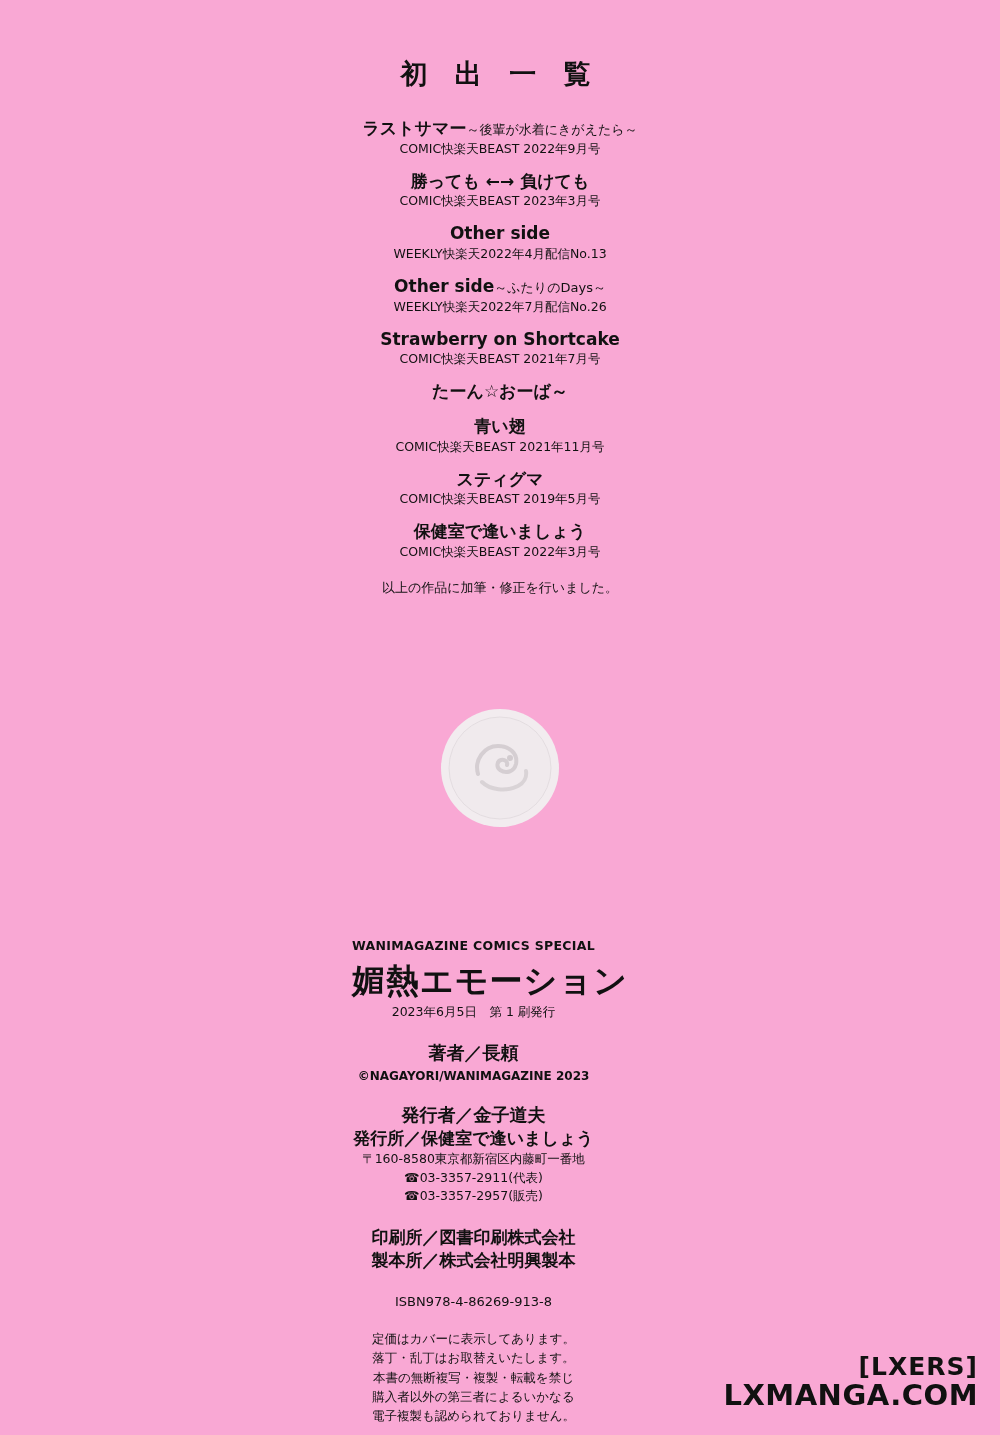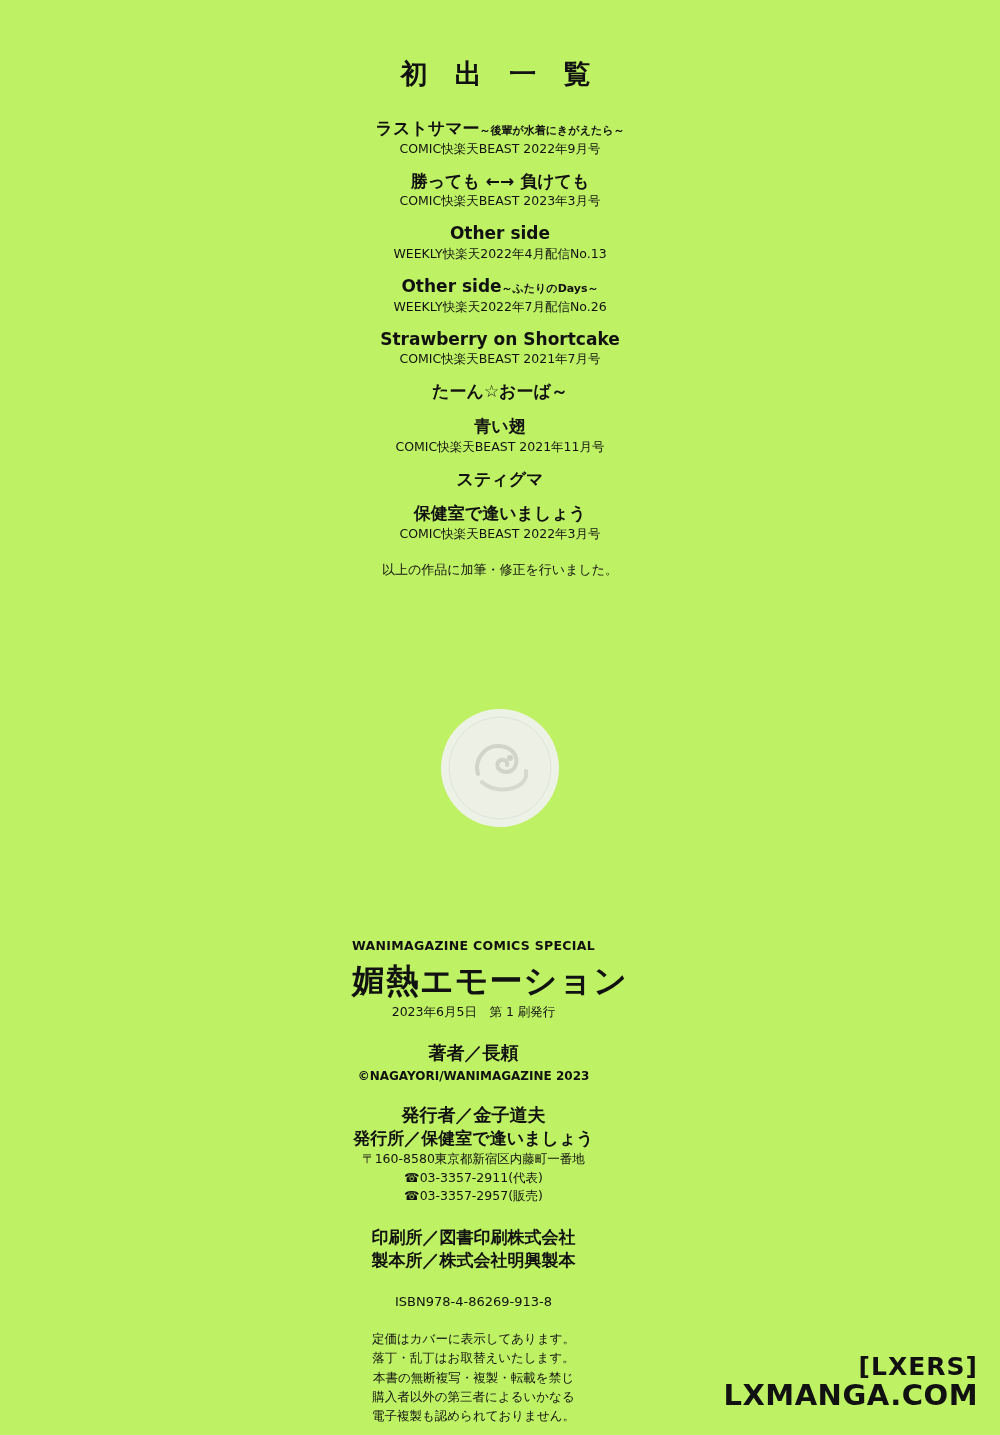--- a/index.html
+++ b/index.html
@@ -11,21 +11,21 @@
     width: 1000px;
     height: 1435px;
     position: relative;
     font-family: "Liberation Sans", sans-serif;
     color: #1a1a1a;
     overflow: hidden;
   }
   .page {
     position: absolute;
     inset: 0;
-    background: #bef264;
+    background: #f9a8d4;
   }
 
   
   .credits {
     position: absolute;
     top: 56px;
     left: 0;
     width: 1000px;
     text-align: center;
   }
@@ -41,22 +41,22 @@
     margin-bottom: 13px;
   }
   .credit-work {
     font-family: "DejaVu Sans", sans-serif;
     font-size: 17px;
     font-weight: 700;
     color: #111;
     line-height: 1.28;
   }
   .credit-work .small {
-    font-size: 11px;
-    font-weight: 700;
+    font-size: 13px;
+    font-weight: 400;
   }
   .credit-src {
     font-family: "DejaVu Sans", sans-serif;
     font-size: 12.5px;
     font-weight: 400;
     color: #111;
     line-height: 1.35;
     margin-top: 1px;
   }
   .credits-note {
@@ -195,20 +195,21 @@
       <div class="credit-work"><span>たーん☆おーば～</span><span class="small"></span></div>
     </div>
 
     <div class="credit-entry">
       <div class="credit-work"><span>青い翅</span><span class="small"></span></div>
       <div class="credit-src">COMIC快楽天BEAST 2021年11月号</div>
     </div>
 
     <div class="credit-entry">
       <div class="credit-work"><span>スティグマ</span><span class="small"></span></div>
+      <div class="credit-src">COMIC快楽天BEAST 2019年5月号</div>
     </div>
 
     <div class="credit-entry">
       <div class="credit-work"><span>保健室で逢いましょう</span><span class="small"></span></div>
       <div class="credit-src">COMIC快楽天BEAST 2022年3月号</div>
     </div>
 
     <div class="credits-note">以上の作品に加筆・修正を行いました。</div>
   </div>
 

